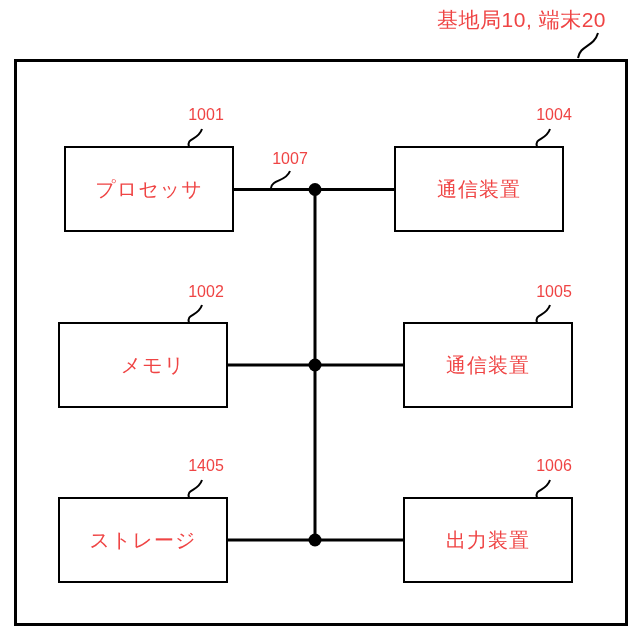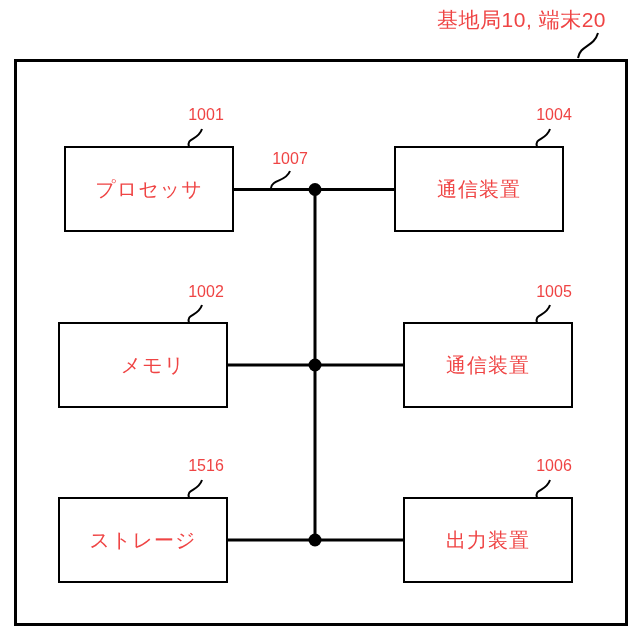--- a/index.html
+++ b/index.html
@@ -76,19 +76,19 @@
   </div>
   <div class="block" style="left:403px;top:322px;">
     <span>通信装置</span>
   </div>
   <div class="block" style="left:403px;top:497px;justify-content:center;">
     <span>出力装置</span>
   </div>
 
   <div class="ref" style="left:182px;top:107px;">1001</div>
   <div class="ref" style="left:182px;top:284px;">1002</div>
-  <div class="ref" style="left:182px;top:458px;">1516</div>
+  <div class="ref" style="left:182px;top:458px;">1405</div>
   <div class="ref" style="left:530px;top:107px;">1004</div>
   <div class="ref" style="left:530px;top:284px;">1005</div>
   <div class="ref" style="left:530px;top:458px;">1006</div>
   <div class="ref" style="left:266px;top:151px;">1007</div>
 
 </div>
 
 </body></html>

